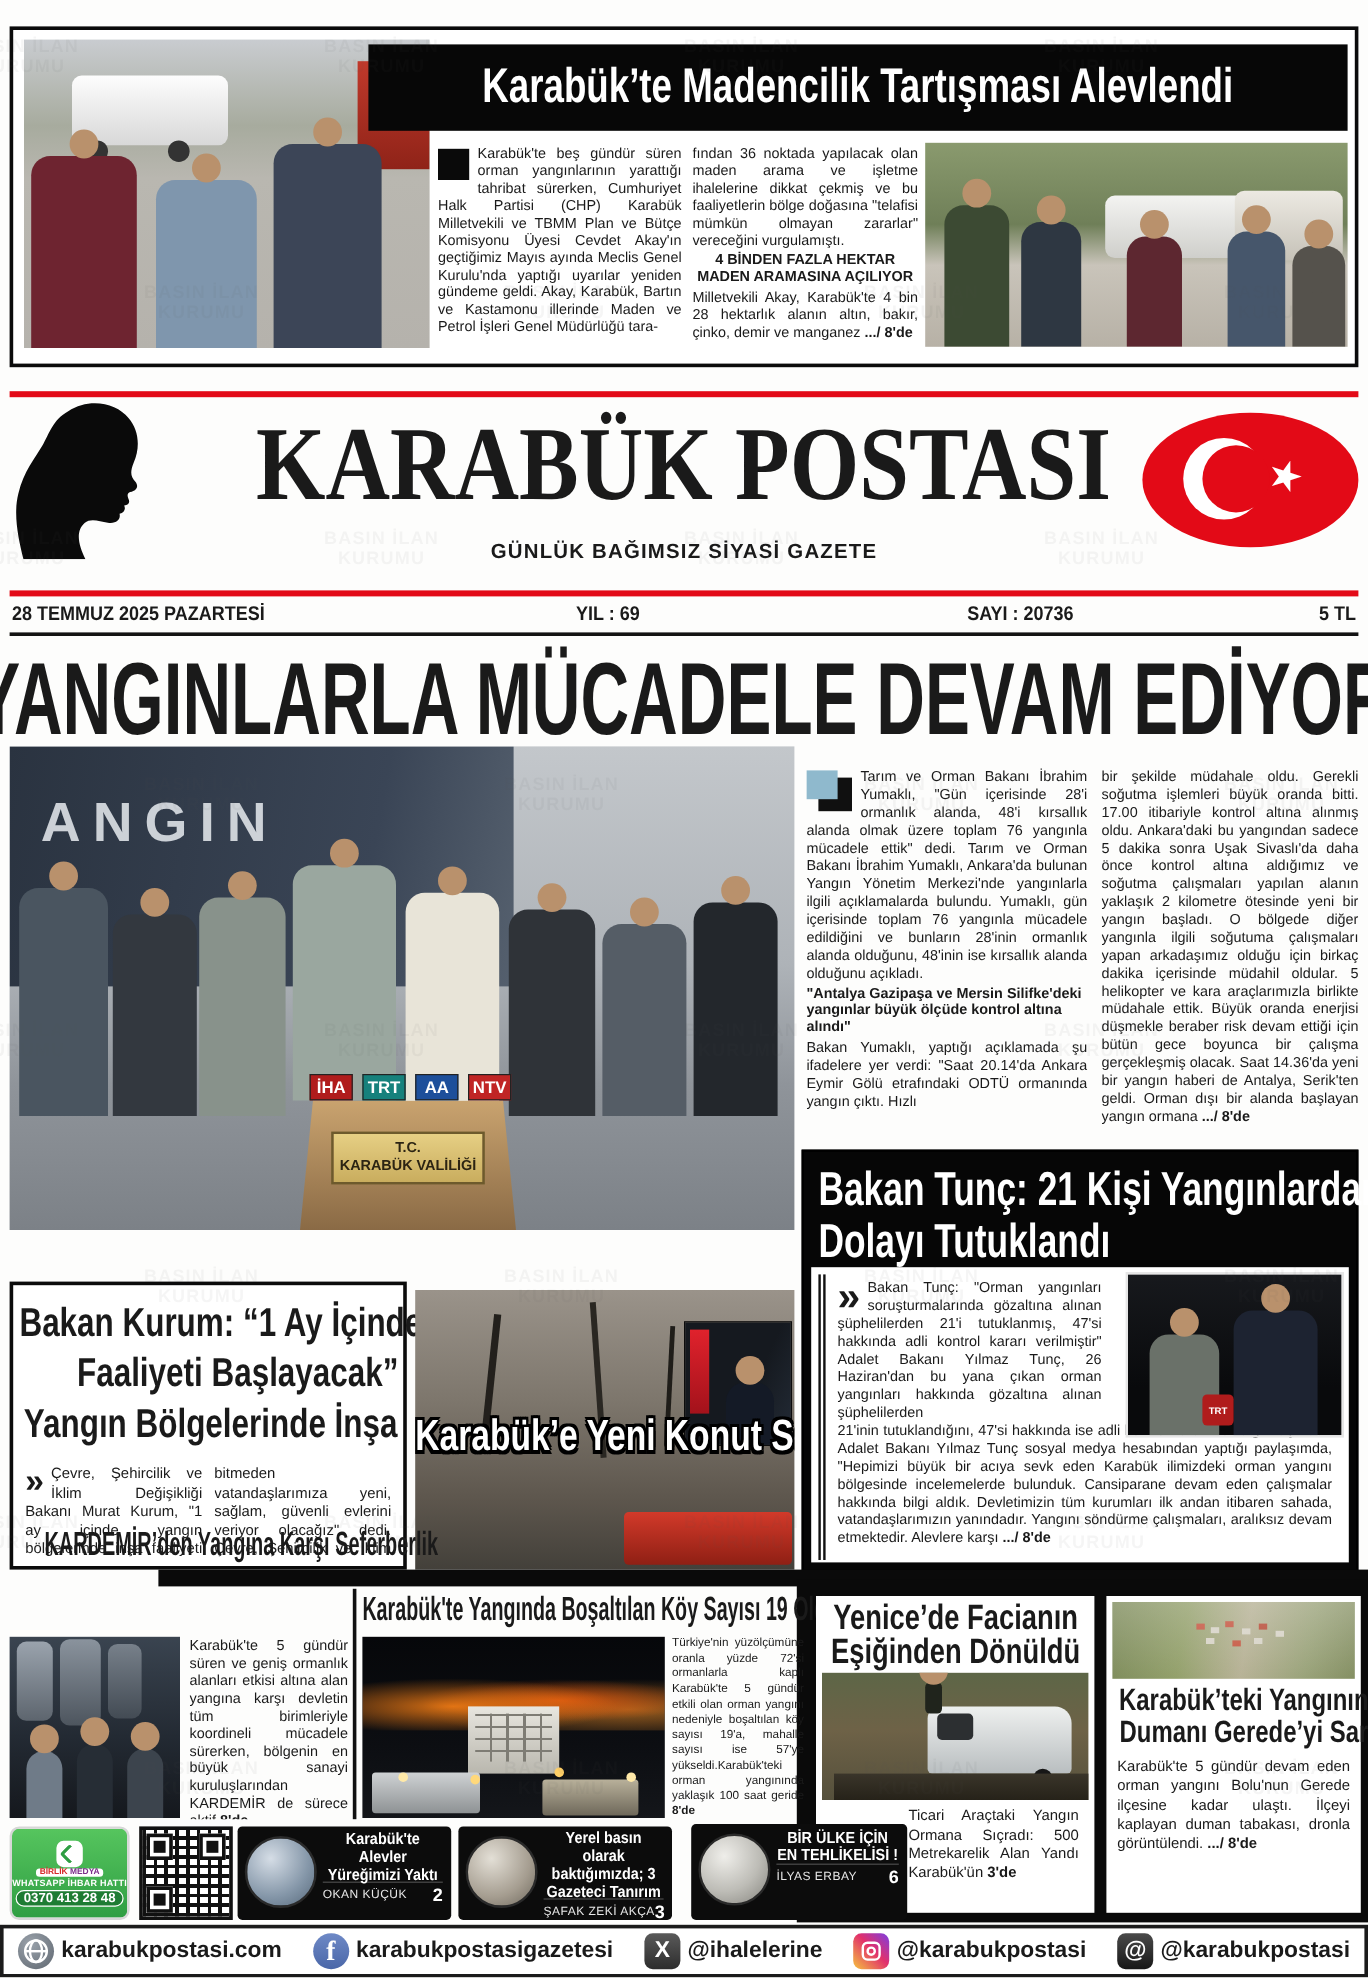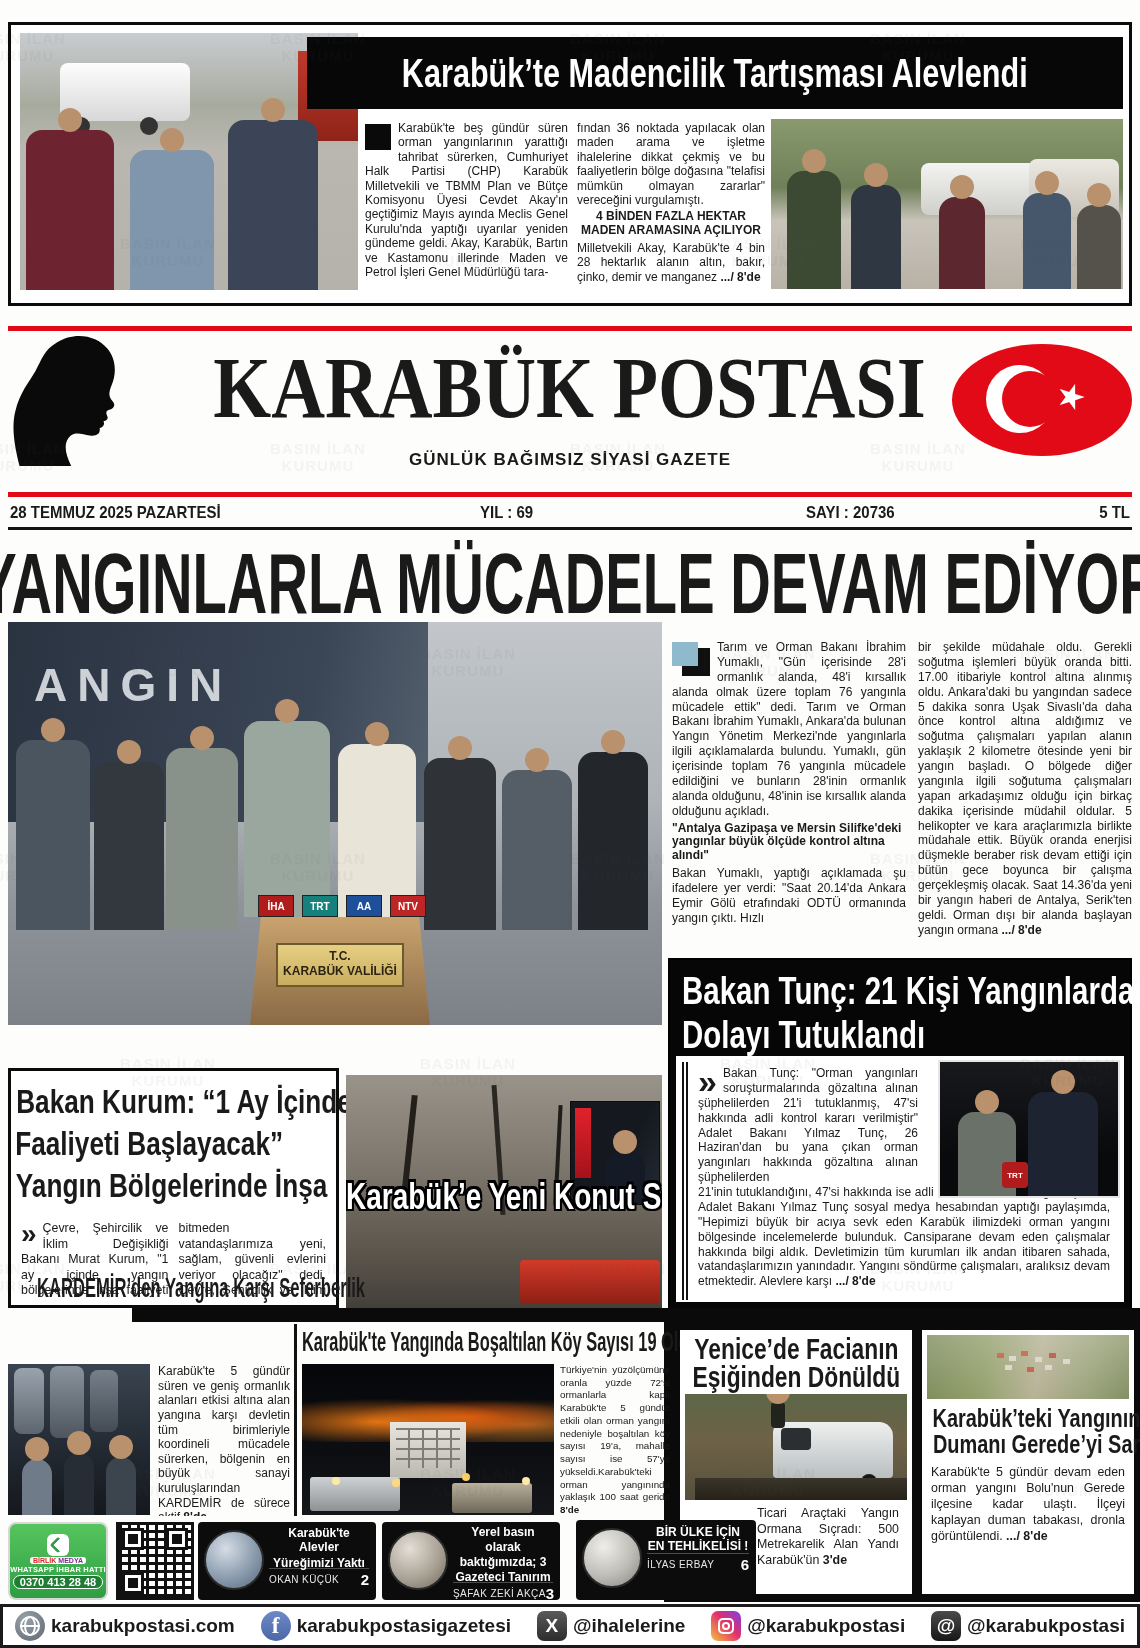--- a/index.html
+++ b/index.html
@@ -55,37 +55,37 @@
       background:linear-gradient(#c3c7cb 0%,#aeb3b8 45%,#8f949a 70%,#7c8187 100%);}
   .banner{position:absolute;left:0;top:0;width:420px;height:200px;
       background:linear-gradient(100deg,#2a3340,#3a4556 70%,#55606e);}
   .banner b{position:absolute;left:26px;top:36px;color:#e8ecf0;font-size:46px;letter-spacing:10px;opacity:.85;}
   .podium{position:absolute;left:242px;bottom:0;width:180px;height:108px;
       background:linear-gradient(#c9a36f,#8a6a45);clip-path:polygon(6% 0,94% 0,100% 100%,0 100%);}
   .plaque{position:absolute;left:50%;top:26px;transform:translateX(-50%);width:128px;height:44px;
       background:linear-gradient(#e6cf84,#c9ad5e);border:2px solid #6d5a2c;text-align:center;
       font-weight:bold;color:#2c2413;line-height:1.25;font-size:12px;padding-top:4px;box-sizing:border-box;}
   .microw{position:absolute;left:250px;bottom:108px;width:170px;height:26px;}
-  .micflag{position:absolute;bottom:0;width:34px;height:20px;color:#fff;font-size:10px;font-weight:bold;
+  .micflag{position:absolute;bottom:0;width:34px;height:20px;color:#fff;font-size:14px;font-weight:bold;
       display:flex;align-items:center;justify-content:center;border:1px solid #222;}
   .maincol{position:absolute;font-size:12px;line-height:1.24;text-align:justify;overflow:hidden;}
   
   .tuncbox{left:668px;top:958px;width:464px;height:352px;background:#060606;border:2px solid #000;box-sizing:border-box;}
   .tuncbox .hl{position:relative;margin:8px 0 0 12px;color:#fff;font-weight:800;font-size:31px;white-space:nowrap;
       transform:scale(0.95,1.28);transform-origin:left top;z-index:2;}
   .tuncbody{position:absolute;left:6px;right:6px;top:96px;bottom:6px;background:#fff;z-index:1;}
   .tuncinner{position:absolute;inset:6px 6px 2px 6px;border-left:6px double #111;padding:4px 8px 0 10px;
       font-size:12px;line-height:1.24;text-align:justify;overflow:hidden;}
   .tuncphoto{position:absolute;top:100px;right:10px;width:178px;height:134px;border:2px solid #e6e6e6;z-index:3;
       background:linear-gradient(#17191d,#090a0c 70%);}
   .guil{float:left;font-size:34px;font-weight:800;line-height:.8;margin:2px 6px 0 0;}
   .b1wrap{margin-right:192px;}
   
   .kurumbox{left:8px;top:1068px;width:331px;height:240px;border:3px solid #0b0b0b;background:#fff;box-sizing:border-box;}
-  .kurumbox .kl{text-align:left;font-weight:800;font-size:27px;line-height:42px;white-space:nowrap;}
+  .kurumbox .kl{text-align:right;font-weight:800;font-size:27px;line-height:42px;white-space:nowrap;}
   .kurumbox .kl span{display:inline-block;transform:scale(0.97,1.25);}
   .kcols{display:flex;gap:10px;padding:14px 10px 0 10px;}
   .kcols .kc{flex:1;font-size:12.4px;line-height:1.25;text-align:justify;overflow:hidden;height:78px;}
   
   .konut{left:346px;top:1075px;width:316px;height:233px;
       background:linear-gradient(#9a938a 0%,#7d766c 40%,#5d564d 75%,#43403a 100%);}
   .konut .inset{position:absolute;right:2px;top:26px;width:88px;height:102px;
       background:linear-gradient(115deg,#15191f 60%,#232b36);border:1px solid #0c0c0c;}
   .konut .bannertxt{position:absolute;left:0;right:0;top:106px;text-align:center;z-index:4;}
   .konut .bannertxt span{display:inline-block;color:#fff;font-weight:800;font-size:28px;white-space:nowrap;

